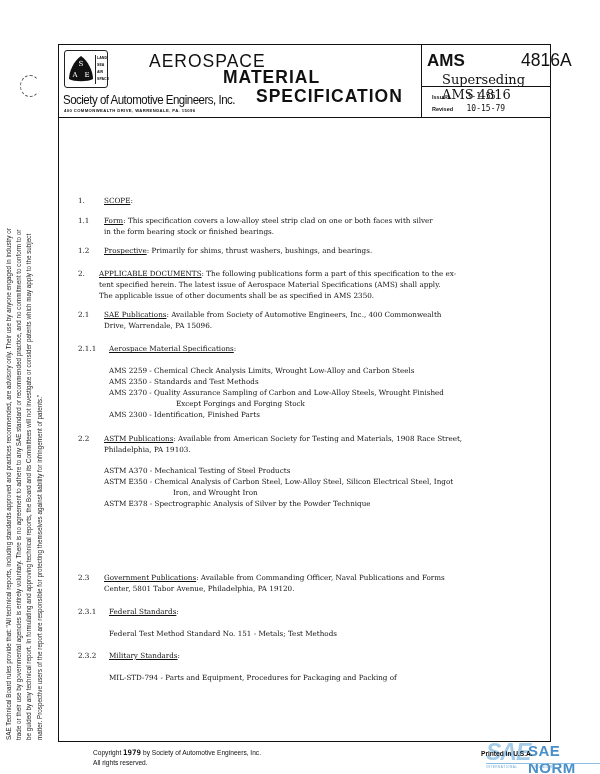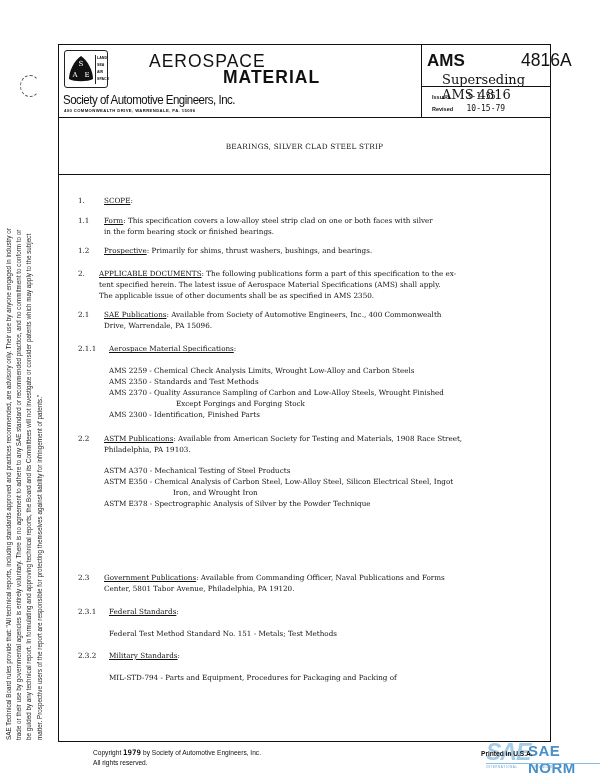--- a/index.html
+++ b/index.html
@@ -140,43 +140,41 @@
       <div class="logo-words">
         <div>LAND</div>
         <div>SEA</div>
         <div>AIR</div>
         <div>SPACE</div>
       </div>
     </div>
 
     <div class="h-aero">AEROSPACE</div>
     <div class="h-mat">MATERIAL</div>
+    <div class="h-spec">SPECIFICATION</div>
     <div class="h-society">Society of Automotive Engineers, Inc.</div>
     <div class="h-address">400 COMMONWEALTH DRIVE, WARRENDALE, PA. 15096</div>
 
     <div class="right-cell">
       <div class="ams-number-wrap">
         <span class="ams-prefix">AMS</span>
         <span class="ams-num">4816A</span>
         <div class="superseding">Superseding AMS 4816</div>
       </div>
       <div class="issued-row">
         <span class="date-label">Issued</span>
         <span class="date-val">3-1-55</span>
       </div>
       <div class="revised-row">
         <span class="date-label">Revised</span>
         <span class="date-val">10-15-79</span>
       </div>
     </div>
   </div>
 
-  <div class="title-row">
-    <div class="doc-title">BEARINGS, SILVER CLAD STEEL STRIP</div>
-  </div>
 
   <div class="body">
 
     <div class="para" style="top:20px">
       <span class="num">1.</span>
       <span class="txt"><span class="u">SCOPE</span><span>:</span></span>
     </div>
 
     <div class="para" style="top:40px">
       <span class="num">1.1</span>

